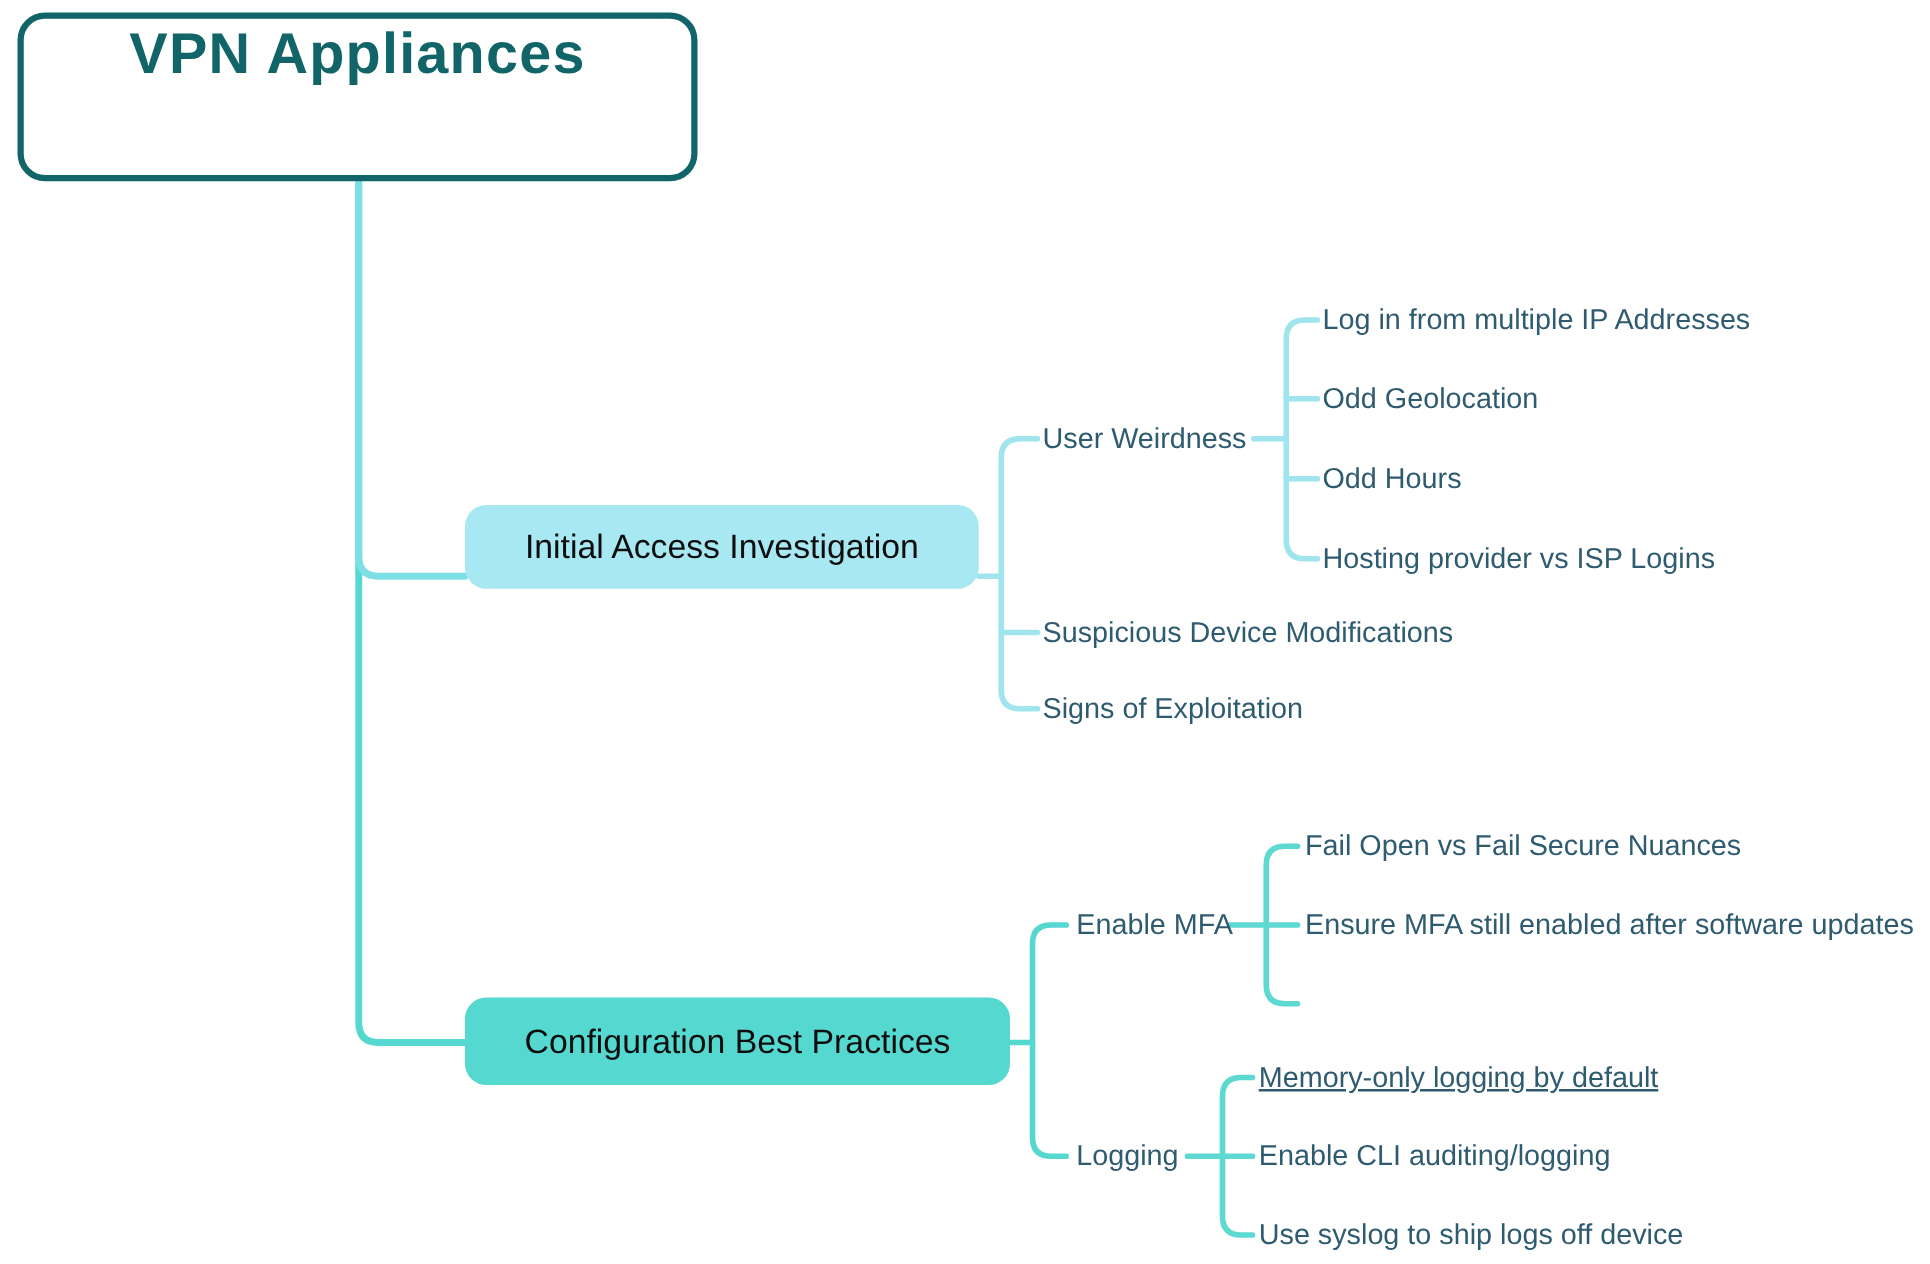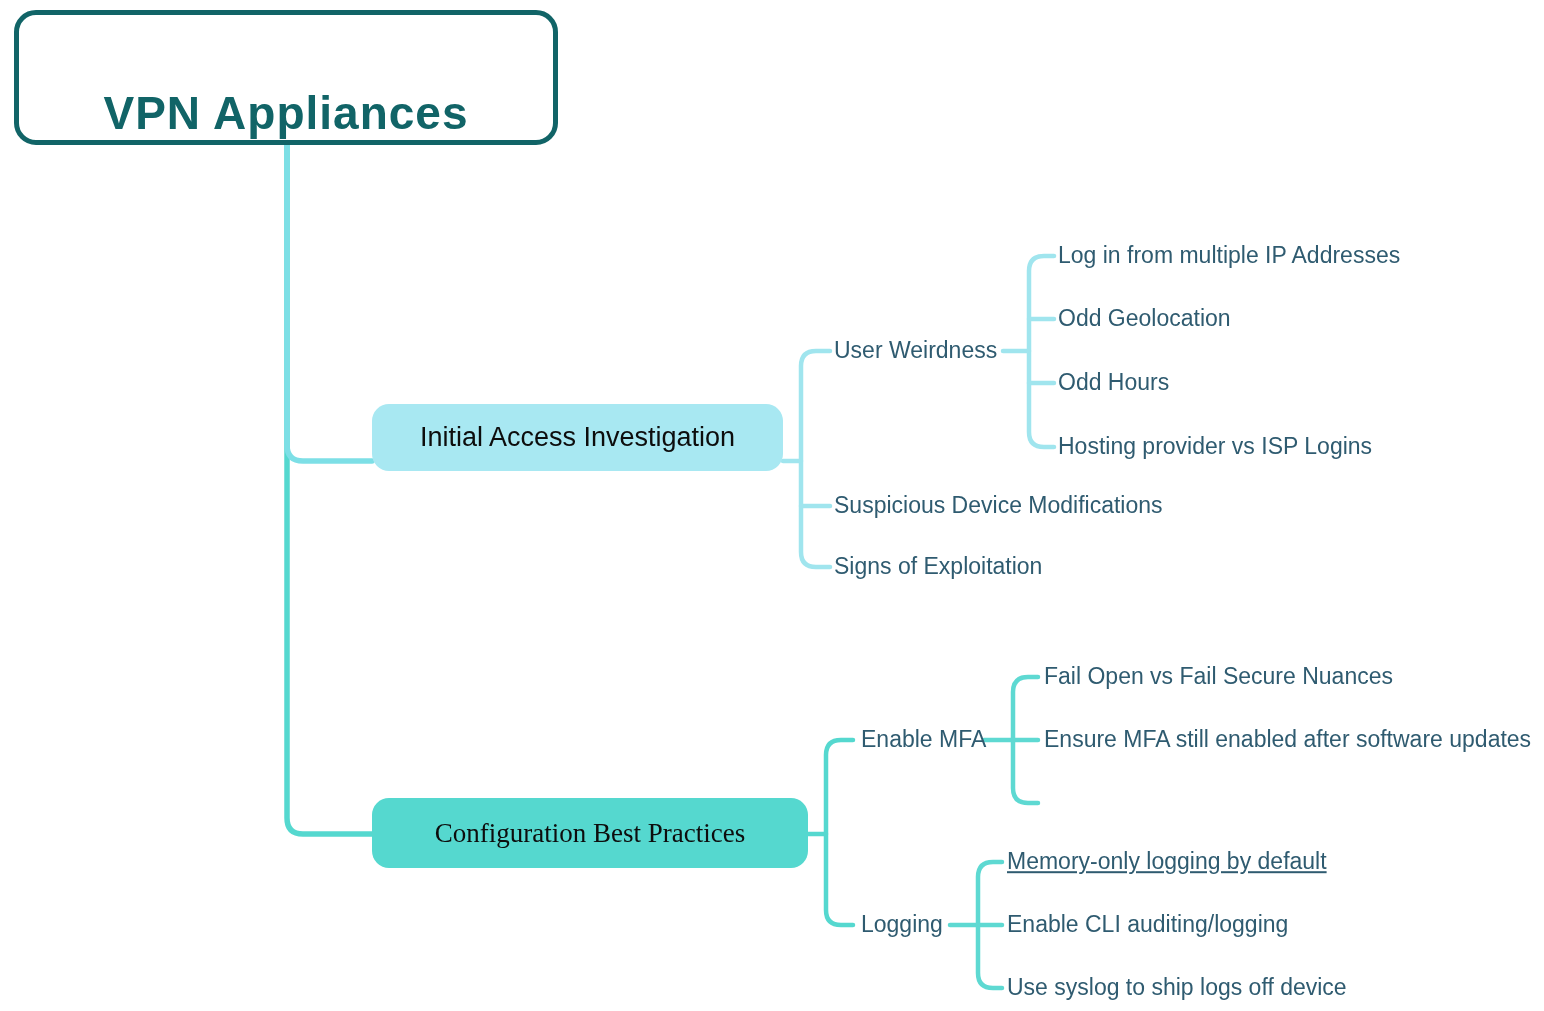--- a/index.html
+++ b/index.html
@@ -42,21 +42,21 @@
   .root-node {
     position: absolute;
     left: 14px;
     top: 10px;
     width: 534px;
     height: 125px;
     border: 5px solid var(--root-accent);
     border-radius: 22px;
     background: var(--background);
     display: flex;
-    align-items: flex-end;
+    align-items: flex-start;
     justify-content: center;
     color: var(--root-accent);
     font-size: 46px;
     font-weight: bold;
     letter-spacing: 1px;
     cursor: pointer;
   }
   .branch-node {
     position: absolute;
     display: flex;
@@ -74,21 +74,20 @@
     width: 411px;
     height: 67px;
     background: var(--branch1-fill);
   }
   .branch-node.b2 {
     left: 372px;
     top: 798px;
     width: 436px;
     height: 70px;
     background: var(--branch2-fill);
-    font-family: Liberation Serif, serif;
   }
   .leaf {
     position: absolute;
     transform: translateY(-50%);
     white-space: nowrap;
     font-size: 23px;
     line-height: 1.2;
     color: var(--leaf-text);
     cursor: pointer;
   }

